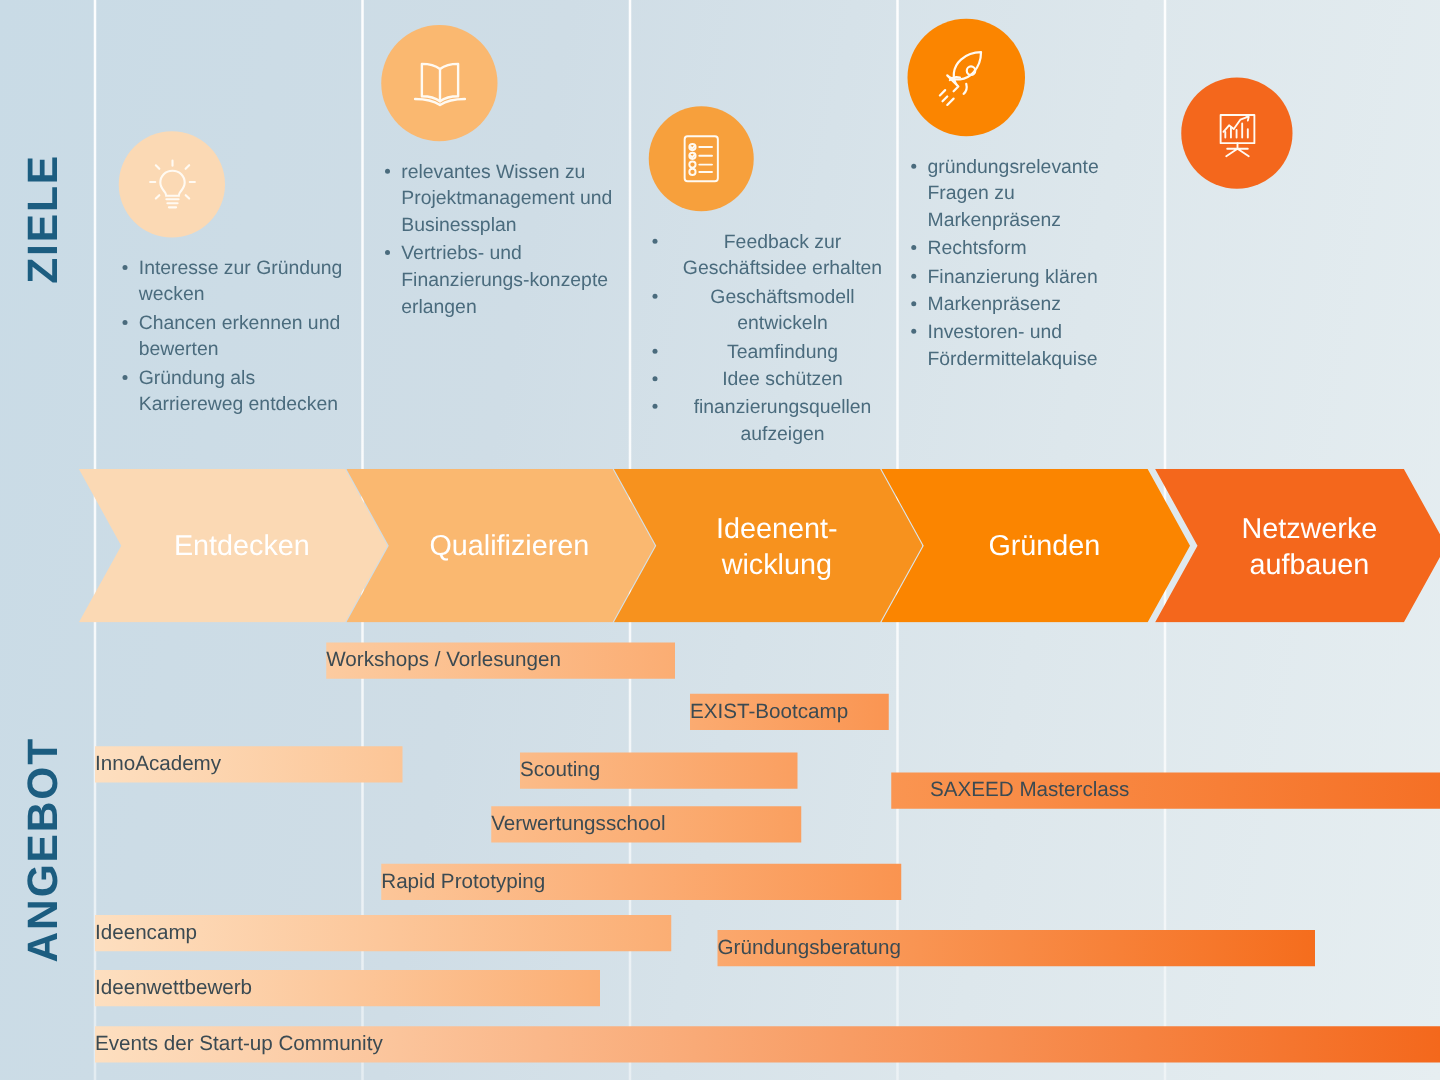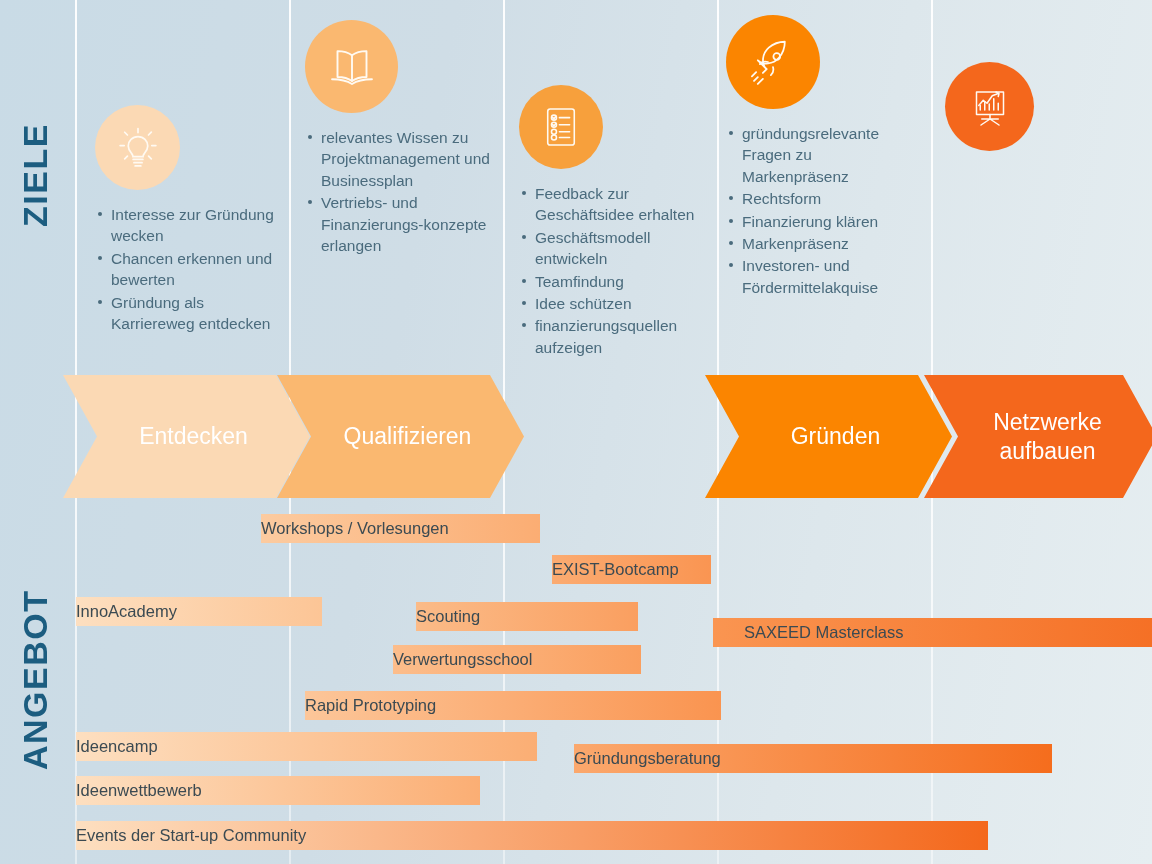--- a/index.html
+++ b/index.html
@@ -120,21 +120,21 @@
      <rect x="15" y="9" width="34" height="46" rx="3"></rect>
      <circle cx="23" cy="20" r="3.2"></circle>
             <path d="M21.3 20l1.5 1.6 2.6-3"></path>
      <circle cx="23" cy="29" r="3.2"></circle>
             <path d="M21.3 29l1.5 1.6 2.6-3"></path>
      <circle cx="23" cy="38" r="3.2"></circle>
      <circle cx="23" cy="45.5" r="3.2"></circle>
      <path d="M30 20h13M30 29h13M30 38h13M30 45.5h13"></path>
    </svg>
         </div>
-        <ul class="goal-list" style="width: 198px; margin-top: 8px;">
+        <ul class="goal-list" style="width: 198px; margin-top: 8px; text-align: center;">
           <li>Feedback zur Geschäftsidee erhalten</li>
           <li>Geschäftsmodell entwickeln</li>
           <li>Teamfindung</li>
           <li>Idee schützen</li>
           <li>finanzierungsquellen aufzeigen</li>
         </ul>
       </div>
       <div class="goal-col" style="left: 726px; top: 15px;">
         <div class="icon-circle" style="width: 94px; height: 94px; background: rgb(251, 133, 0);">
           <svg viewBox="0 0 64 64" width="54" height="54" fill="none" stroke="#fffaf2" stroke-width="2.1" stroke-linecap="round" stroke-linejoin="round">
@@ -165,20 +165,24 @@
       </div>
     </div>
 
   <div id="chevron-band">
       <div class="chev" style="left: 63px; width: 247px; background: rgb(251, 217, 180); z-index: 10;">
         <span style="white-space: pre-line;">Entdecken</span>
       </div>
       <div class="chev" style="left: 277px; width: 247px; background: rgb(250, 184, 112); z-index: 11;">
         <span style="white-space: pre-line;">Qualifizieren</span>
       </div>
+      <div class="chev" style="left: 491px; width: 247px; background: rgb(247, 146, 30); z-index: 12;">
+        <span style="white-space: pre-line;">Ideenent-
+wicklung</span>
+      </div>
       <div class="chev" style="left: 705px; width: 247px; background: rgb(251, 133, 0); z-index: 13;">
         <span style="white-space: pre-line;">Gründen</span>
       </div>
       <div class="chev" style="left: 924px; width: 233px; background: rgb(244, 103, 28); z-index: 14;">
         <span style="white-space: pre-line;">Netzwerke
 aufbauen</span>
       </div>
     </div>
 
   <div id="offer-bars">
@@ -205,18 +209,18 @@
       </div>
       <div class="bar" style="left: 76px; top: 732px; width: 461px; background: linear-gradient(90deg, rgb(253, 223, 192) 0%, rgb(251, 174, 116) 100%);">
         <span>Ideencamp</span>
       </div>
       <div class="bar" style="left: 574px; top: 744px; width: 478px; background: linear-gradient(90deg, rgb(251, 168, 109) 0%, rgb(245, 109, 29) 100%);">
         <span>Gründungsberatung</span>
       </div>
       <div class="bar" style="left: 76px; top: 776px; width: 404px; background: linear-gradient(90deg, rgb(253, 223, 192) 0%, rgb(251, 174, 116) 100%);">
         <span>Ideenwettbewerb</span>
       </div>
-      <div class="bar" style="left: 76px; top: 821px; width: 912px; background: linear-gradient(90deg, rgb(253, 223, 192) 0%, rgb(244, 104, 28) 100%);">
+      <div class="bar" style="left: 76px; top: 821px; width: 1076px; background: linear-gradient(90deg, rgb(253, 223, 192) 0%, rgb(244, 104, 28) 100%);">
         <span>Events der Start-up Community</span>
       </div>
     </div>
 
 </div>
 
 </body></html>

